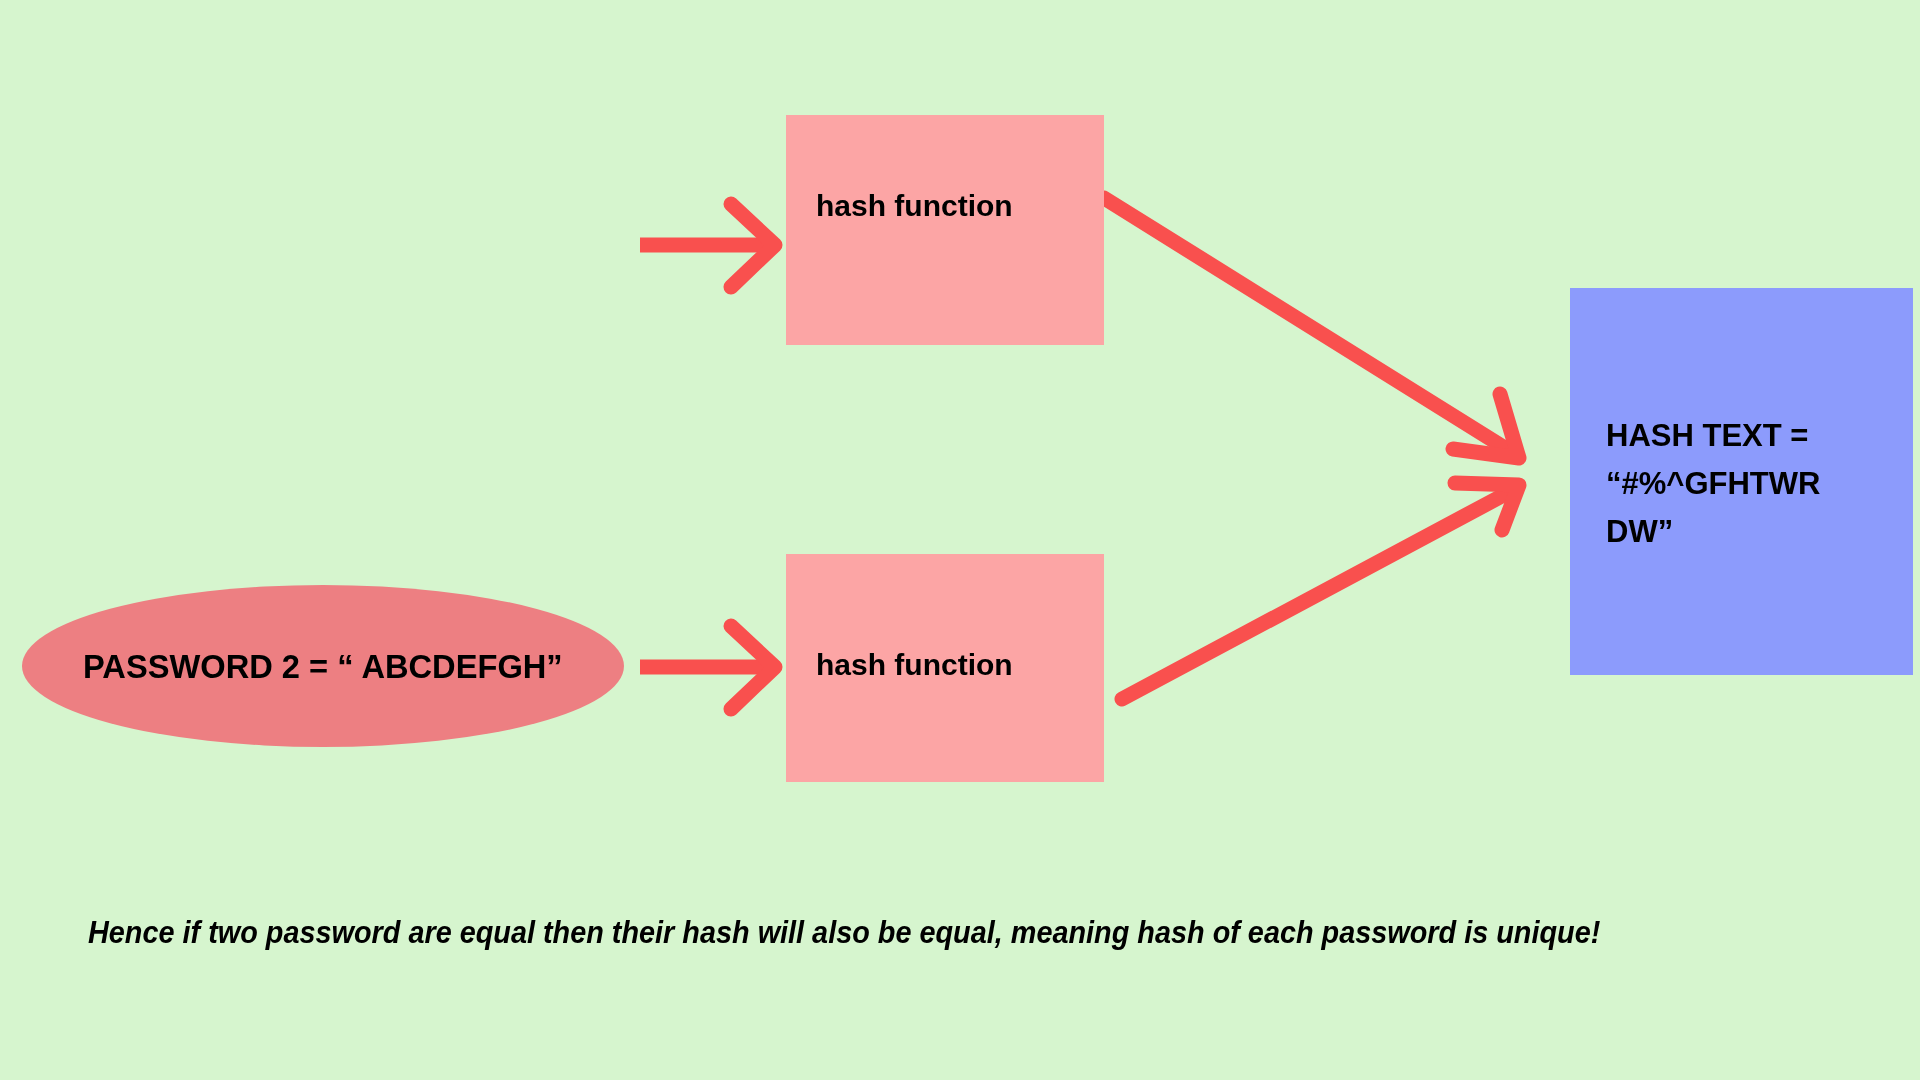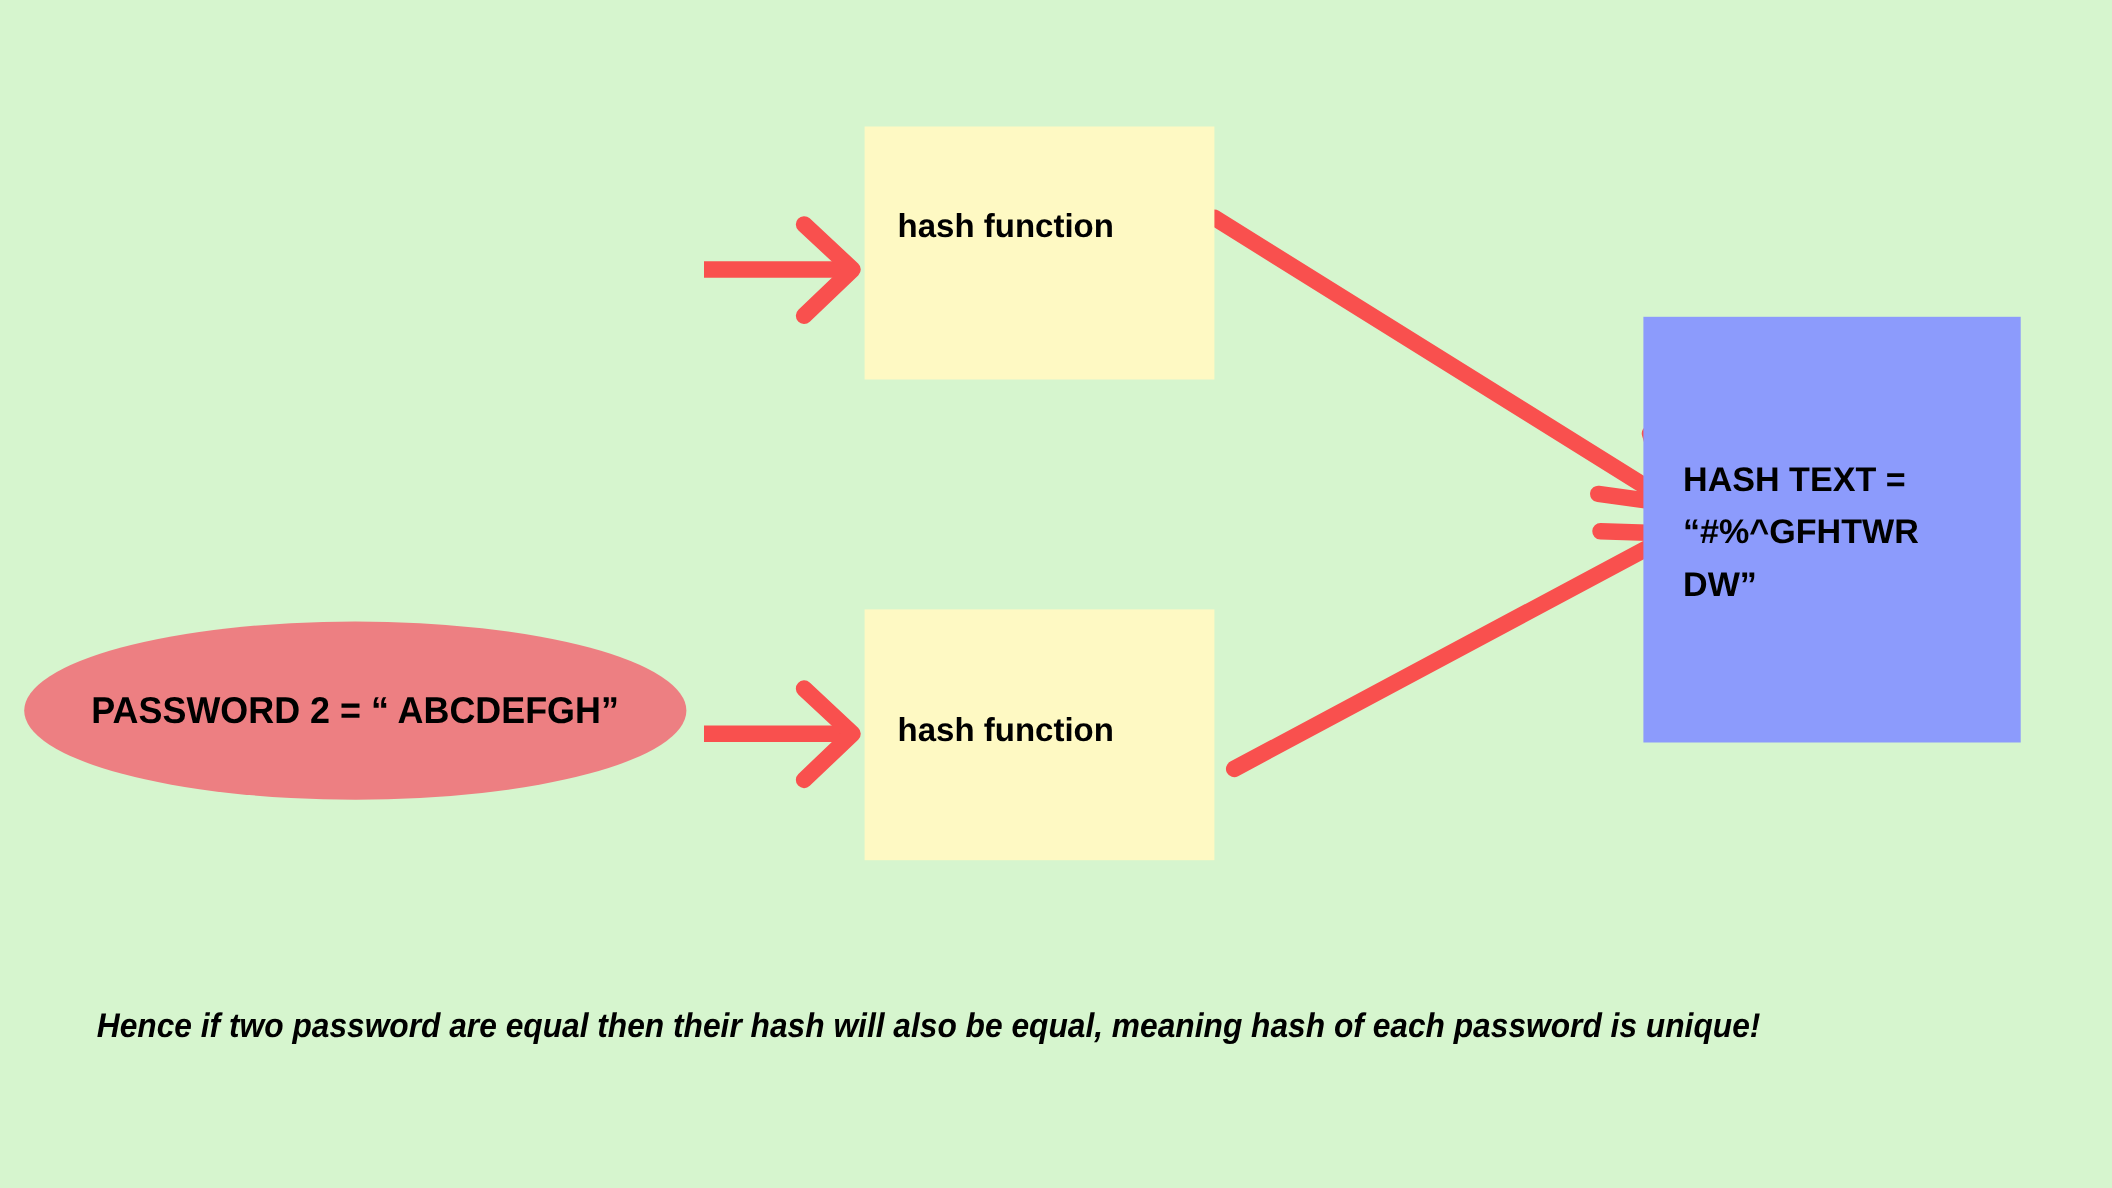--- a/index.html
+++ b/index.html
@@ -45,30 +45,30 @@
     transform: scaleX(0.96);
   }
   #ellipse-password-1 {
     left: 22px;
     top: 165px;
     width: 602px;
     height: 162px;
   }
   #ellipse-password-2 {
     left: 22px;
-    top: 565px;
+    top: 585px;
     width: 602px;
     height: 162px;
     align-items: center;
   }
 
   
   .hash-box {
     position: absolute;
-    background: #fef9c3;
+    background: #fca5a5;
   }
   .hash-box .hash-box-label {
     position: absolute;
     left: 30px;
     font-size: 30px;
     font-weight: 700;
     color: #000000;
     white-space: nowrap;
   }
   #hash-function-box-1 {
@@ -86,21 +86,21 @@
     width: 318px;
     height: 228px;
   }
   #hash-function-box-2 .hash-box-label {
     top: 94px;
   }
 
   
   #hash-text-box {
     position: absolute;
-    left: 1494px;
+    left: 1570px;
     top: 288px;
     width: 343px;
     height: 387px;
     background: #8c9bfc;
   }
   #hash-text-box .hash-text-label {
     position: absolute;
     left: 36px;
     top: 124px;
     width: 262px;

